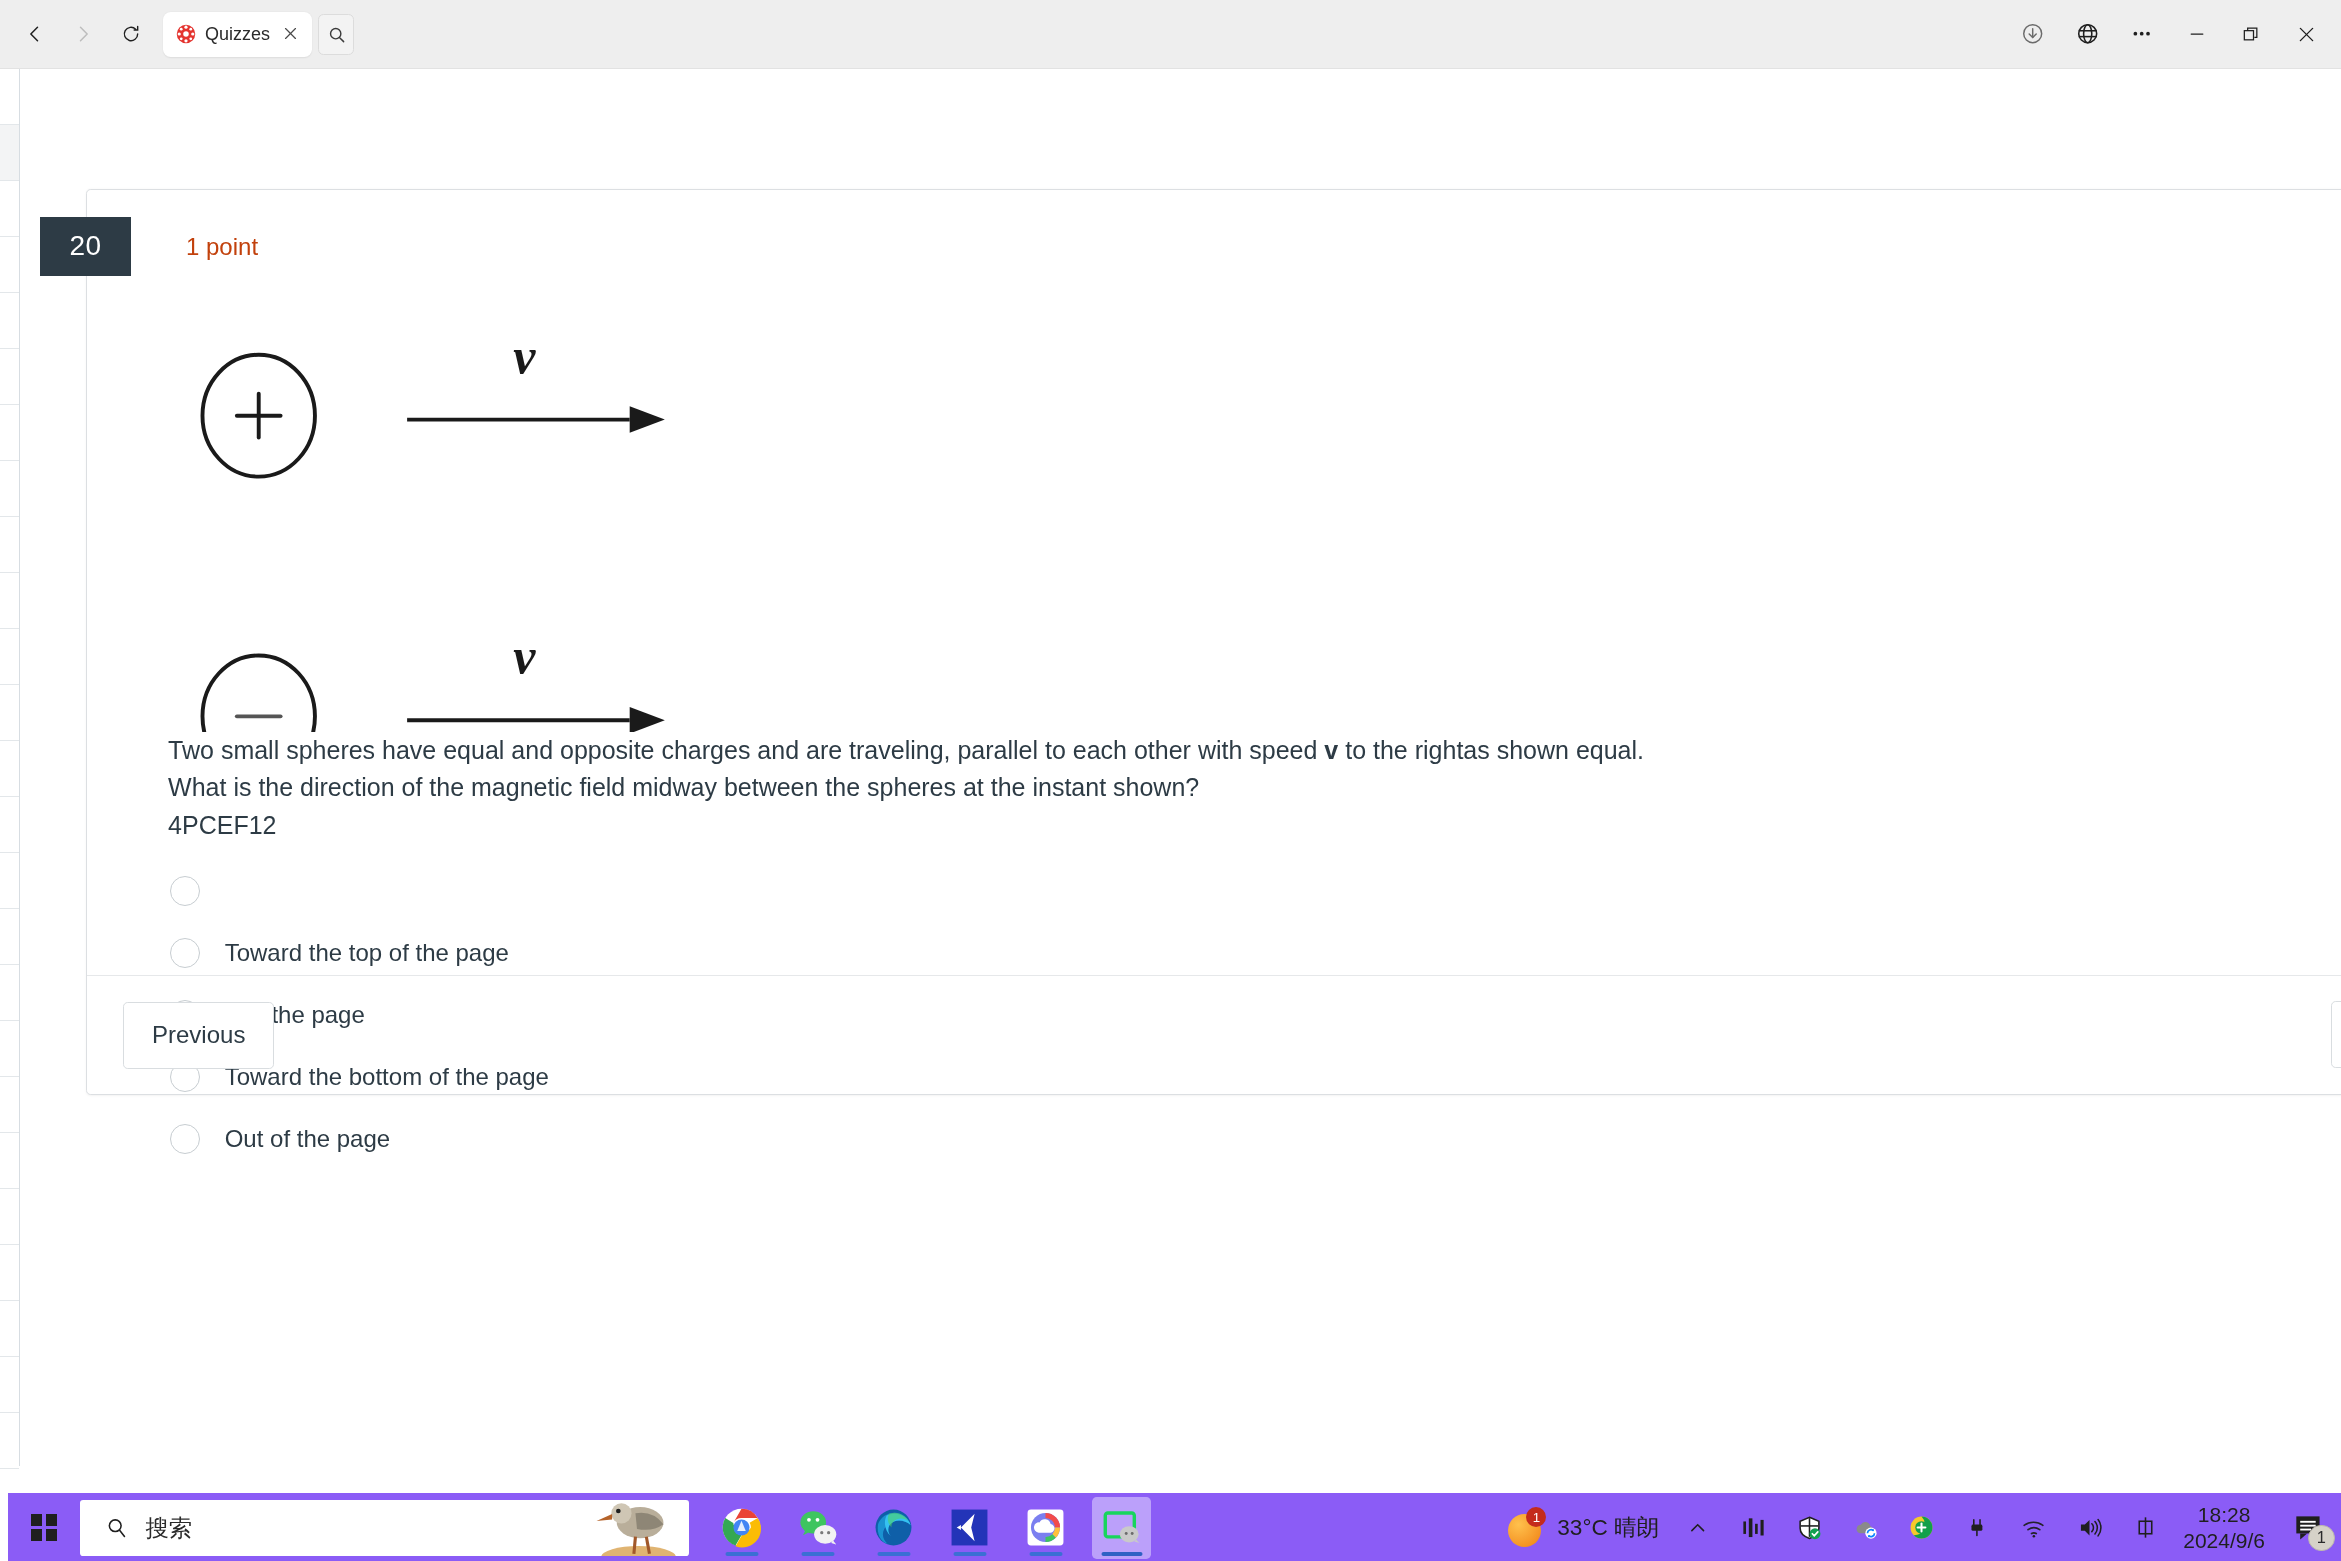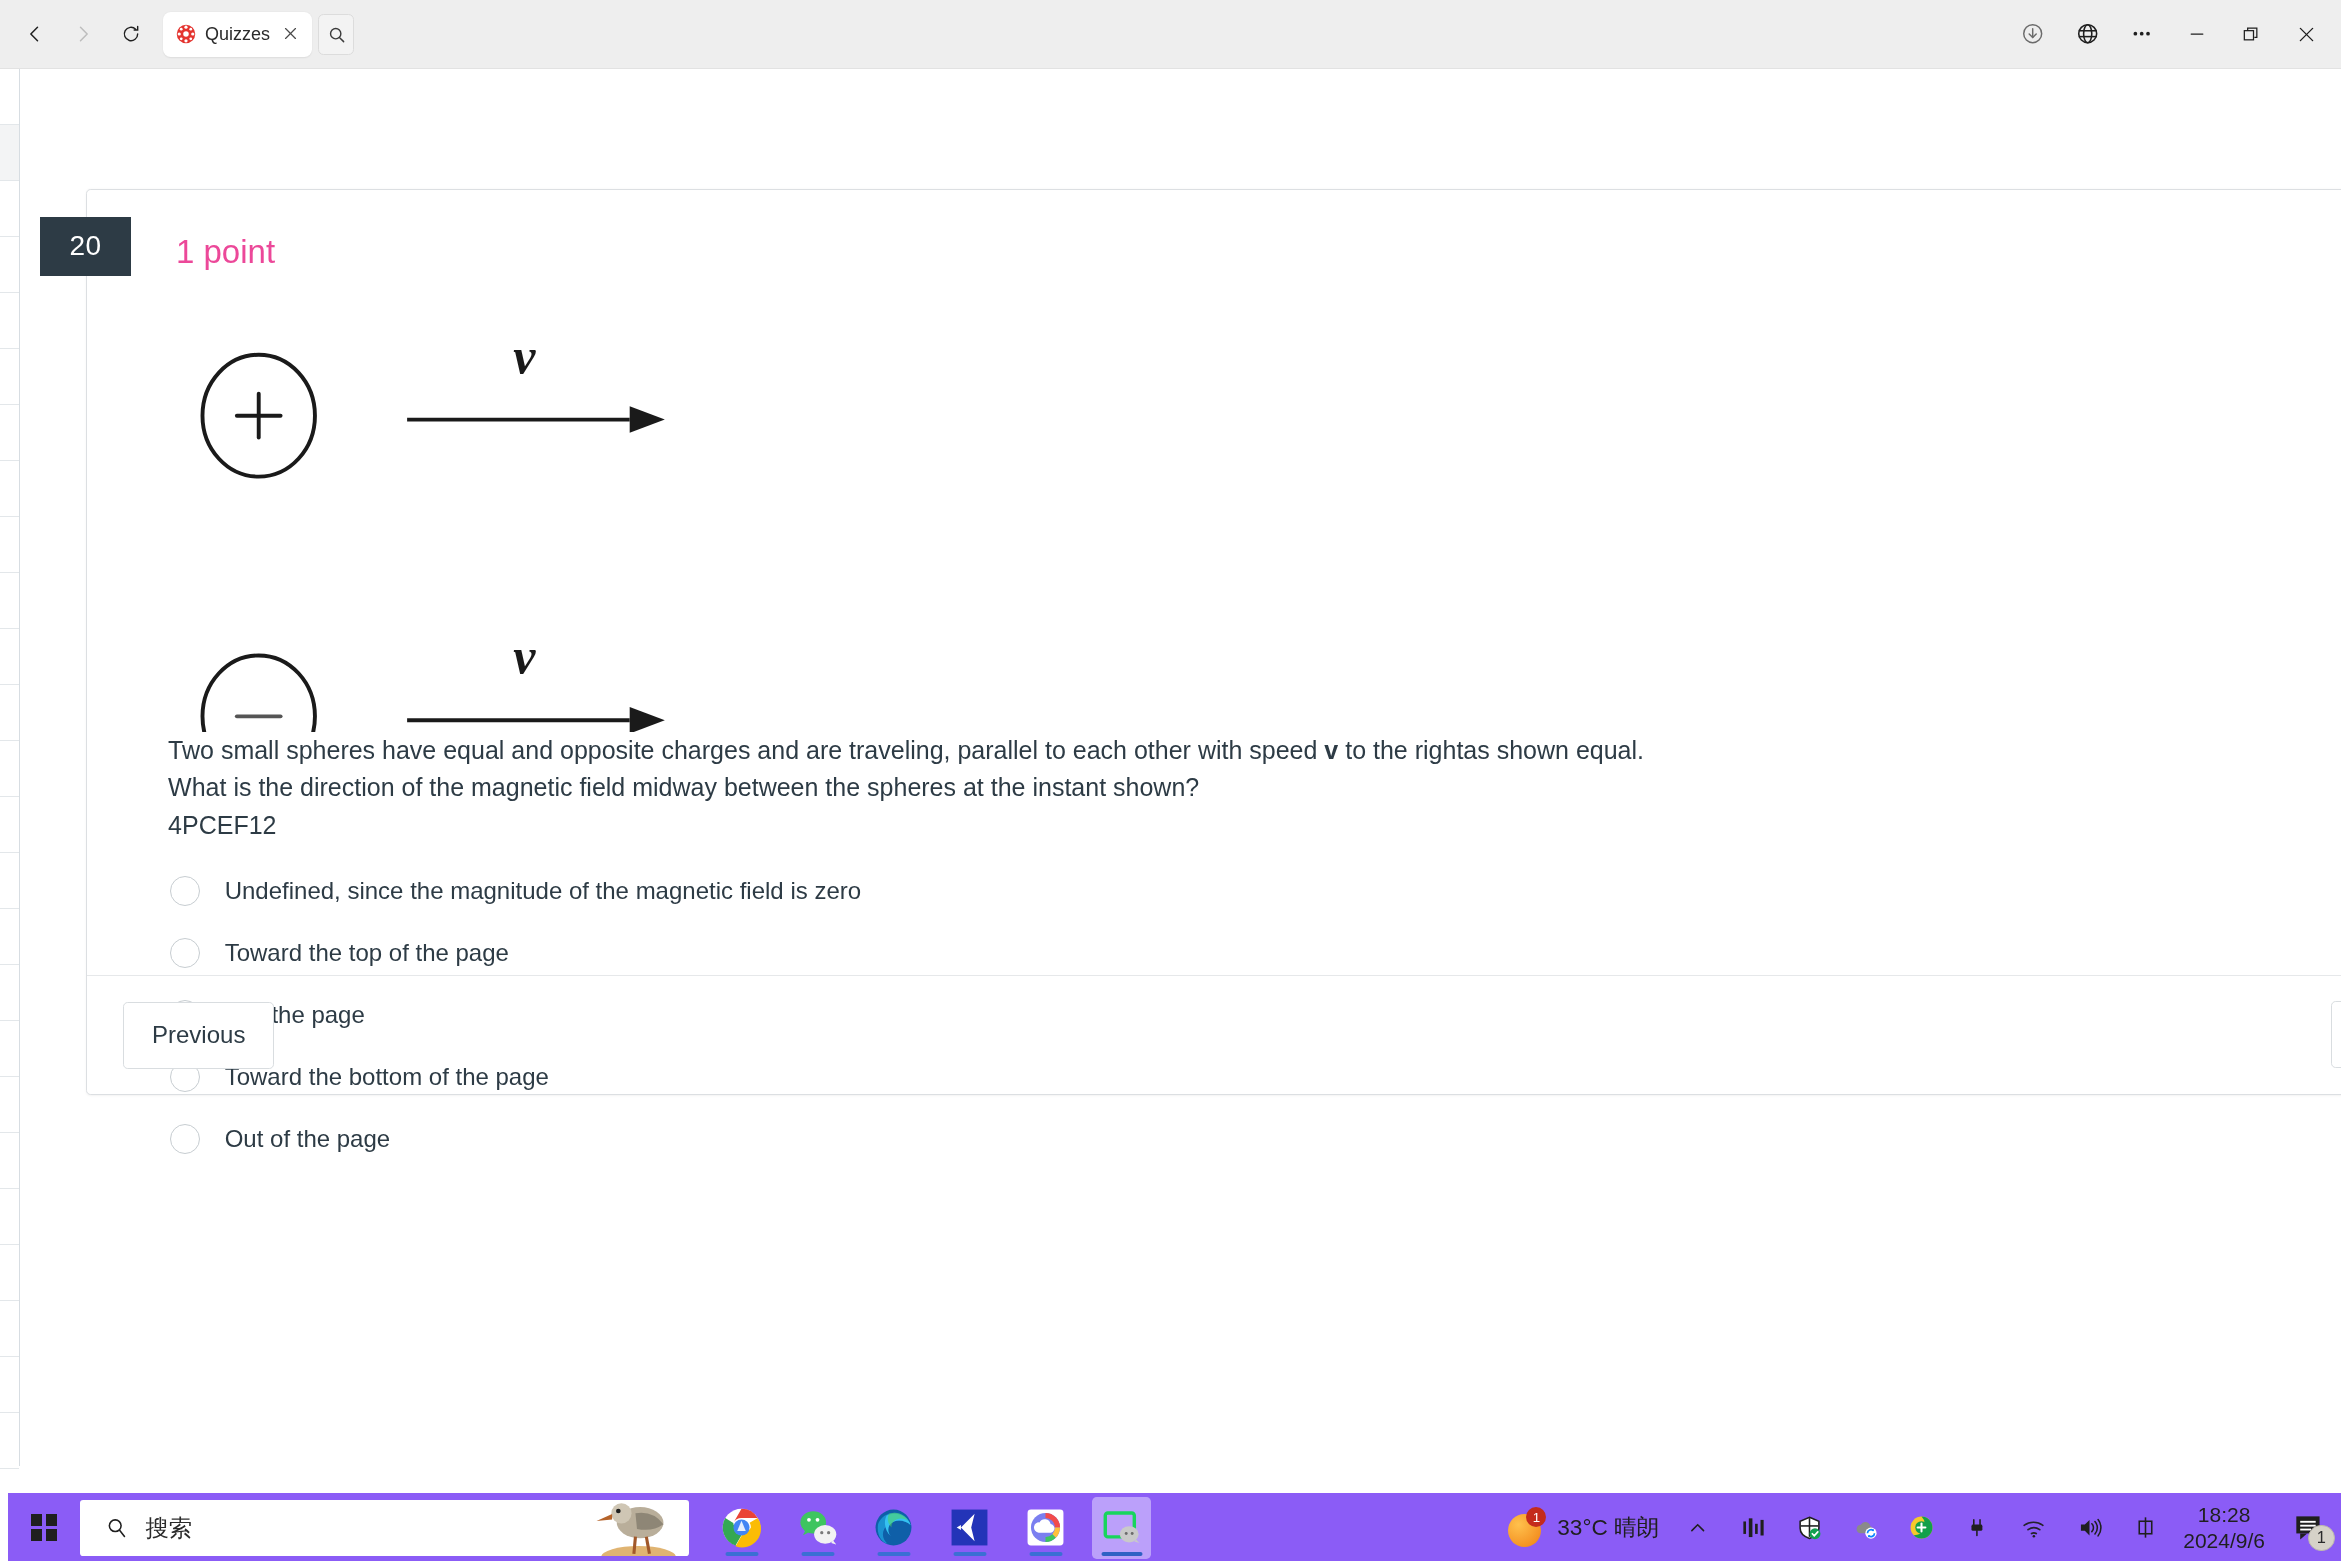--- a/index.html
+++ b/index.html
@@ -103,23 +103,23 @@
     left: -47px; top: 26.5px;
     width: 91px; height: 59px;
     background: #2d3b45;
     color: #ffffff;
     display: flex; align-items: center; justify-content: center;
     font-size: 28px;
     letter-spacing: 0.4px;
   }
   .question-points {
     position: absolute;
-    left: 89px; top: 43px;
-    font-size: 33px;
-    color: #ec4899;
+    left: 99px; top: 43px;
+    font-size: 24px;
+    color: #c2410c;
   }
 
   .question-body { padding: 0 0 0 78px; }
 
   
   .diagram { position: relative; width: 781px; height: 453px; margin-top: -3.1px; }
 
   .q-text {
     color: #2d3b45;
     font-size: 25px;
@@ -420,21 +420,20 @@
 
       <div class="q-text">
         <div><span>Two small spheres have equal and opposite charges and are traveling, parallel to each other with speed </span><span class="var">v</span><span> to the rightas shown equal.</span></div>
         <div>What is the direction of the magnetic field midway between the spheres at the instant shown?</div>
         <div>4PCEF12</div>
       </div>
 
       <div class="answers">
         <div class="answer-row">
           <span class="radio"></span>
-          <span class="answer-label">Undefined, since the magnitude of the magnetic field is zero</span>
         </div>
         <div class="answer-row">
           <span class="radio"></span>
           <span class="answer-label">Toward the top of the page</span>
         </div>
         <div class="answer-row">
           <span class="radio"></span>
           <span class="answer-label">Into the page</span>
         </div>
         <div class="answer-row">

